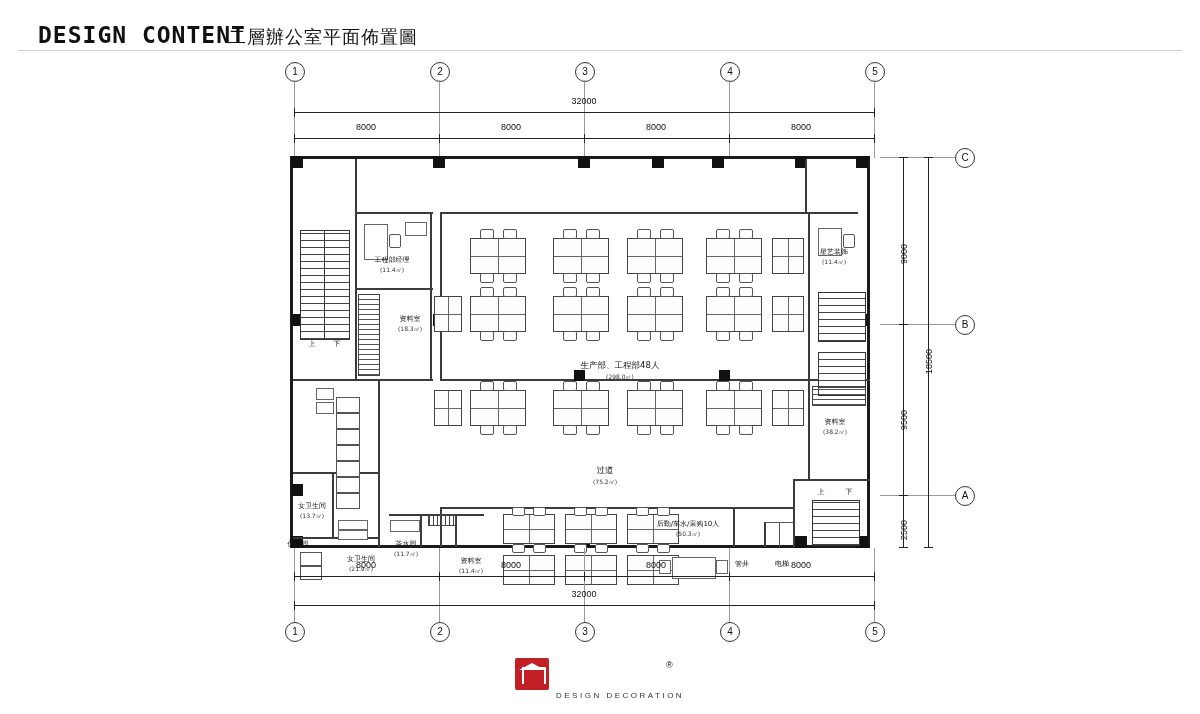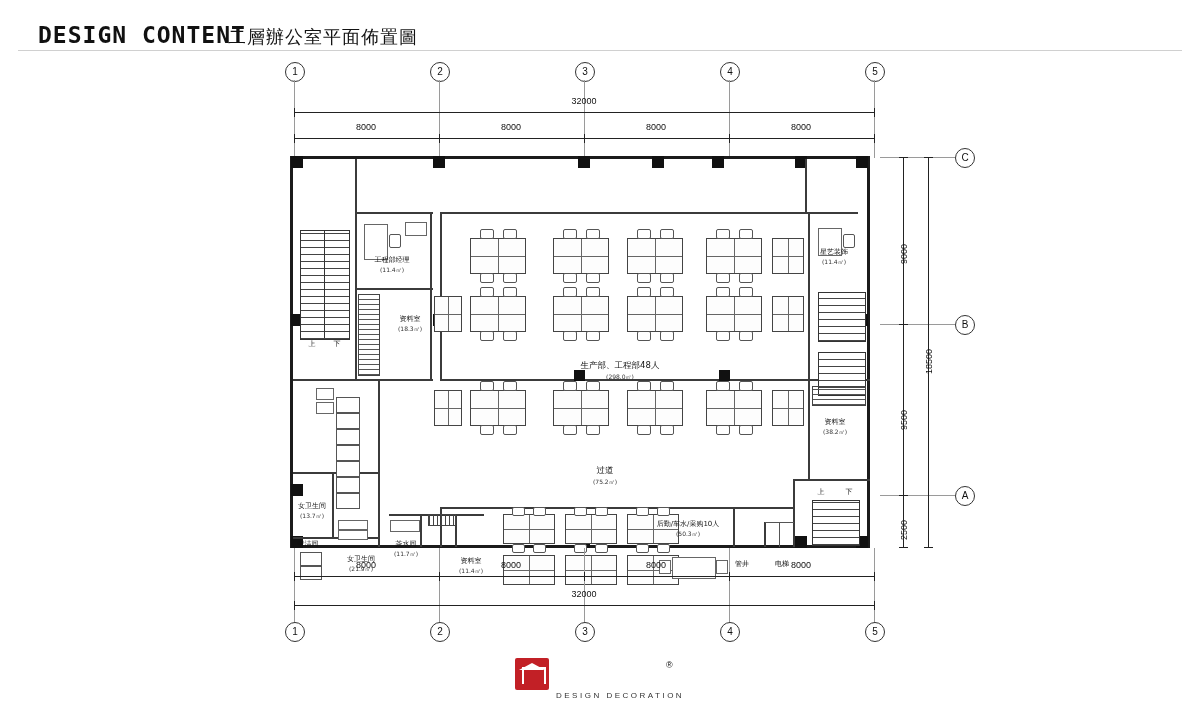--- a/index.html
+++ b/index.html
@@ -348,21 +348,21 @@
   <div class="furn" style="left:316px;top:350px;width:16px;height:10px;"></div>
 
   <div class="rlabel" style="left:286px;top:450px;width:52px;">
     <span>女卫生间</span>
     <span class="a">(13.7㎡)</span>
   </div>
   <div class="rlabel" style="left:335px;top:503px;width:52px;">
     <span>女卫生间</span>
     <span class="a">(21.9㎡)</span>
   </div>
-  <div class="rlabel" style="left:287px;top:488px;width:42px;">
+  <div class="rlabel" style="left:277px;top:488px;width:42px;">
     <span>保洁间</span>
   </div>
   <div class="toiletstall" style="left:300px;top:500px;width:20px;height:12px;"></div>
   <div class="toiletstall" style="left:300px;top:514px;width:20px;height:12px;"></div>
   <div class="furn" style="left:338px;top:468px;width:28px;height:8px;"></div>
   <div class="furn" style="left:338px;top:478px;width:28px;height:8px;"></div>
 
   <div class="rlabel" style="left:385px;top:488px;width:42px;">
     <span>茶水间</span>
     <span class="a">(11.7㎡)</span>

